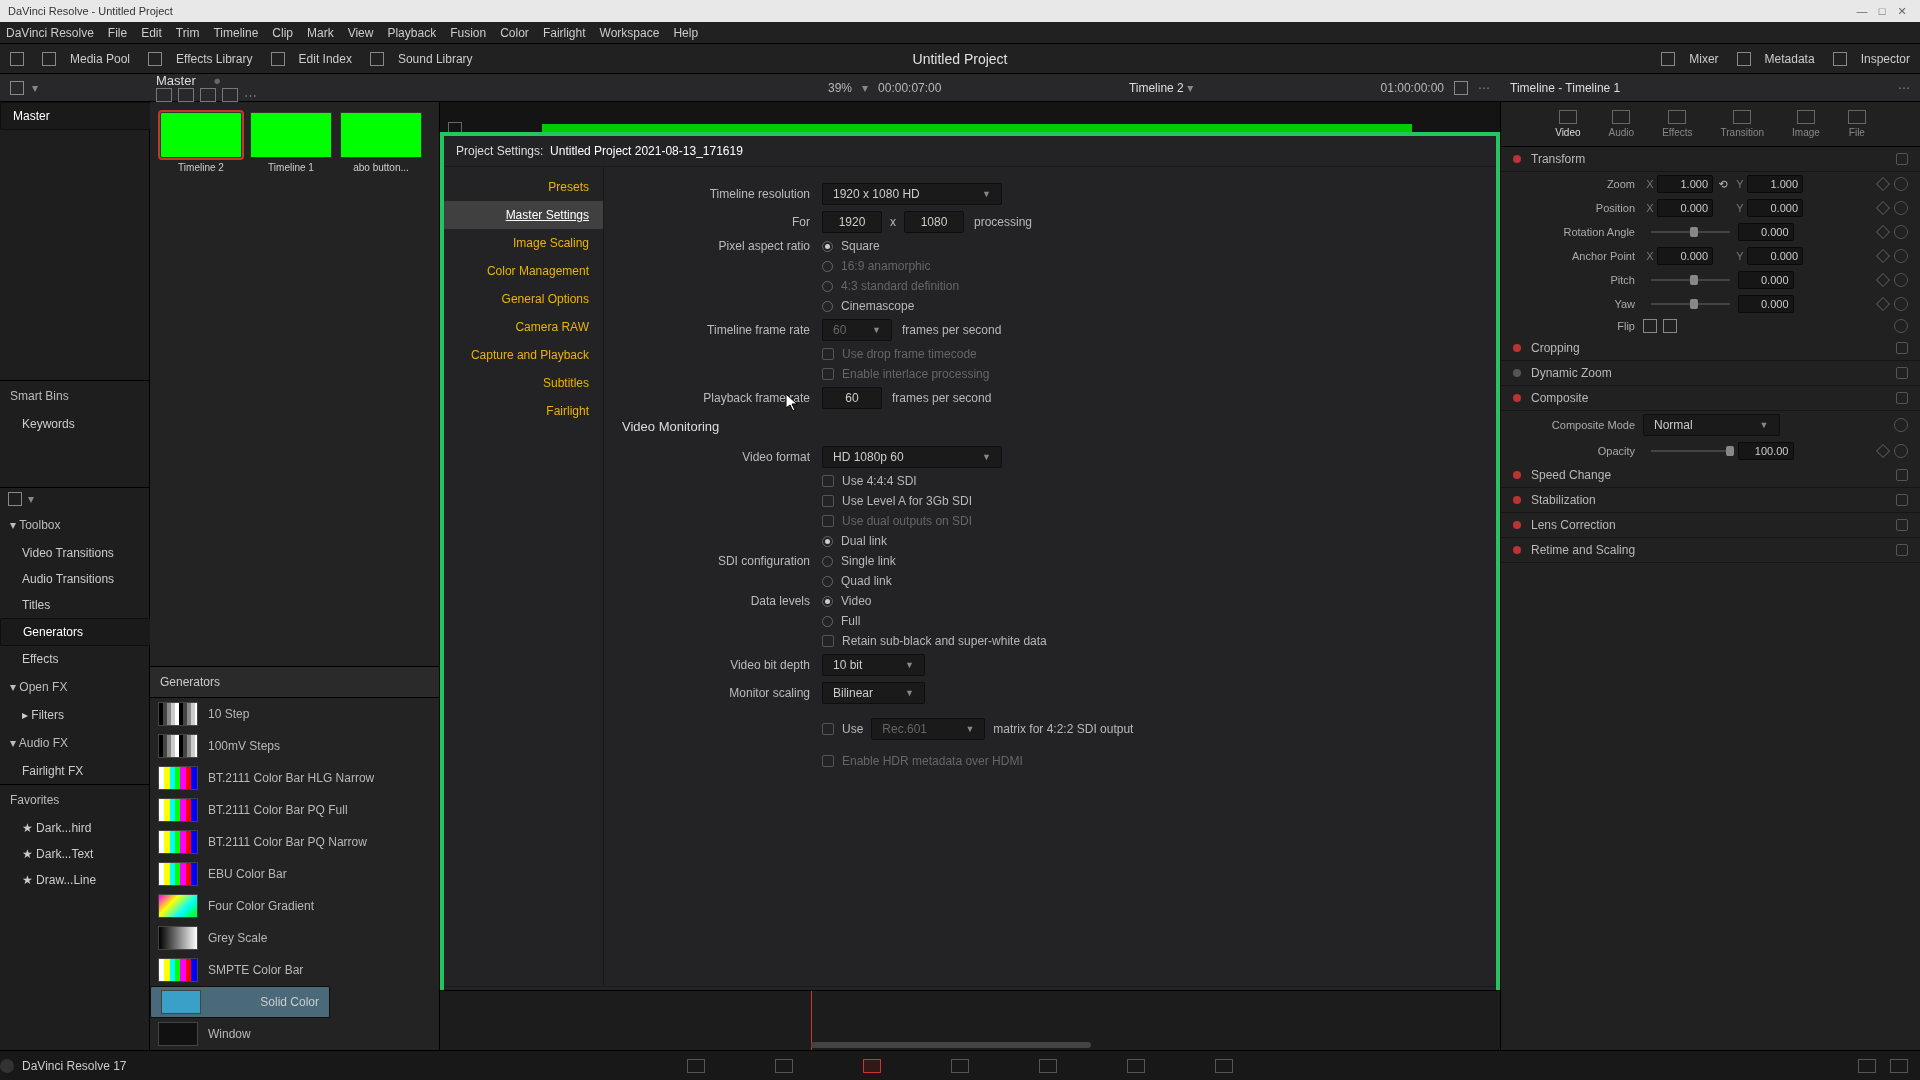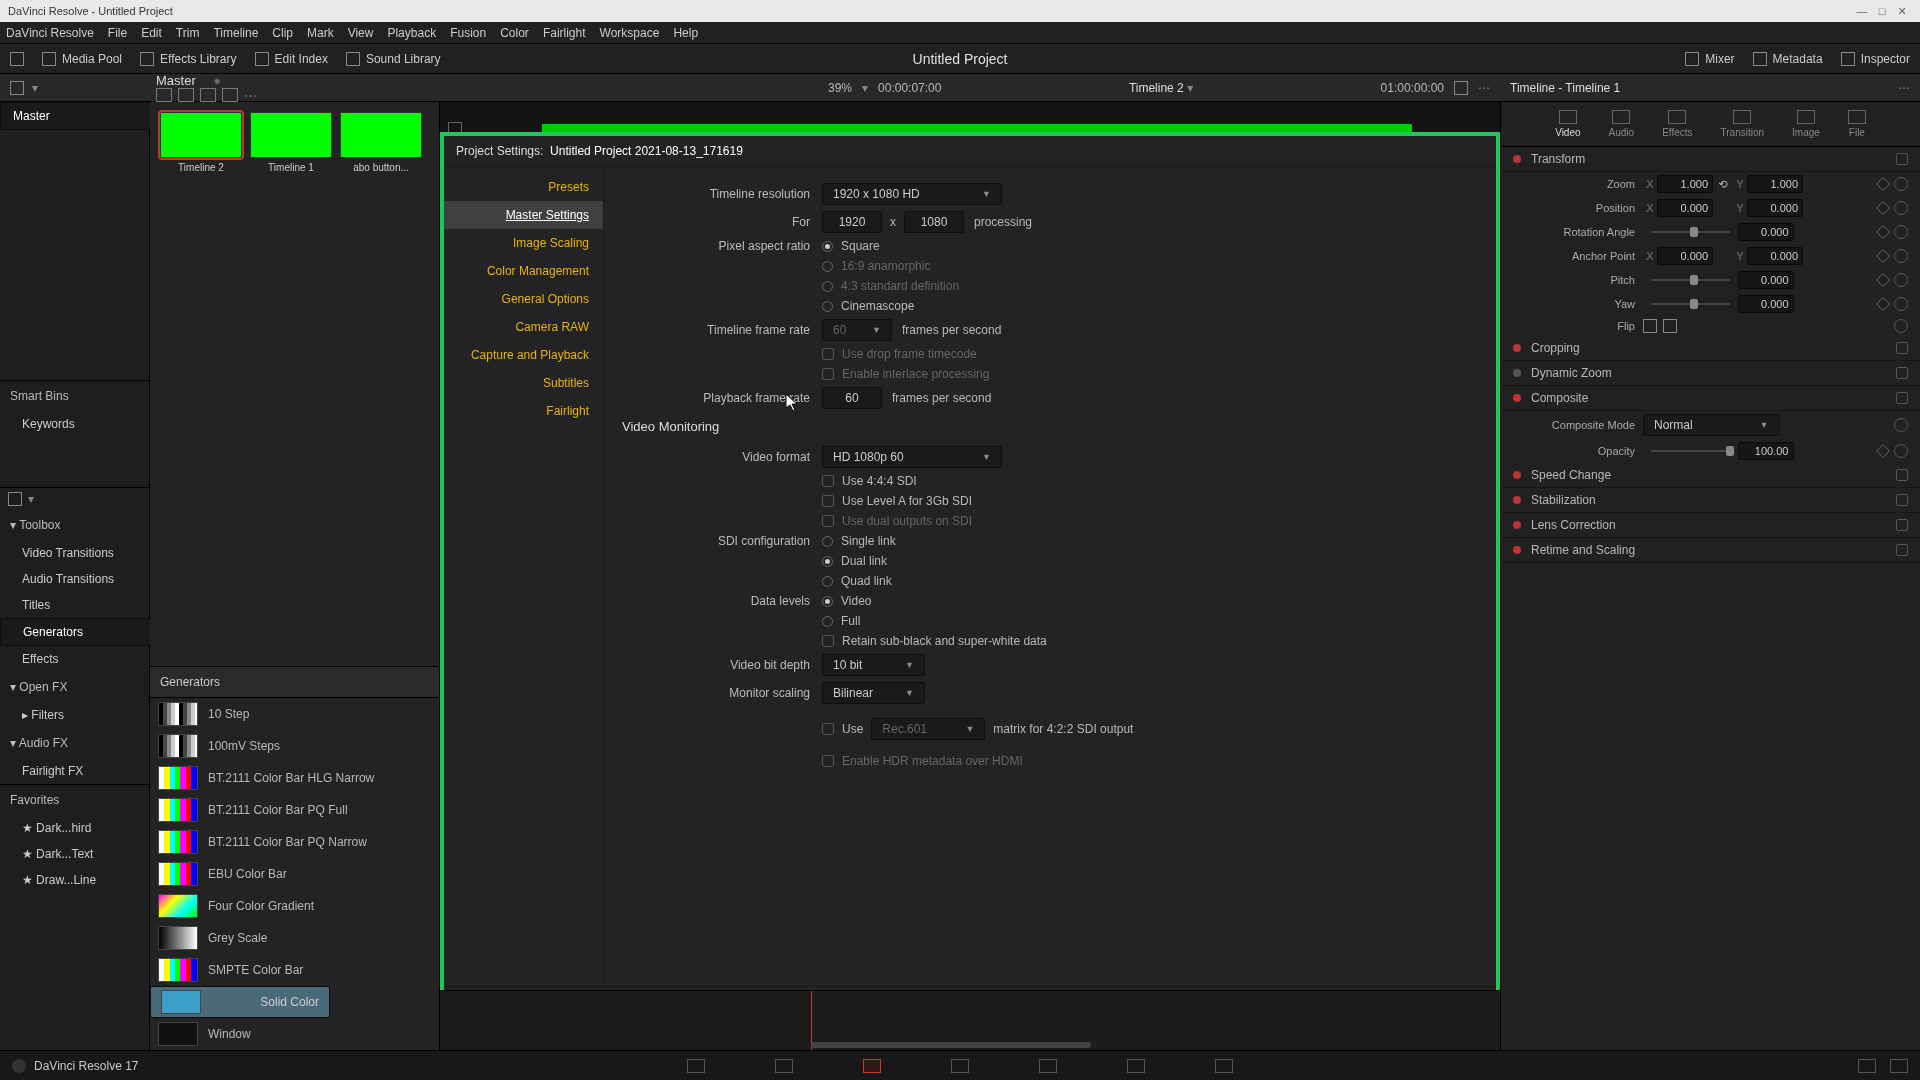--- a/index.html
+++ b/index.html
@@ -9,21 +9,21 @@
 .titlebar { height: 22px; background: #e8e8e8; color: #333; display: flex; align-items: center; padding: 0 8px; font-size: 11px; }
 .titlebar .spacer { flex: 1; }
 .titlebar .winbtn { width: 20px; text-align: center; color: #666; }
 
 
 .menubar { height: 22px; background: #212121; display: flex; align-items: center; padding: 0 6px; gap: 14px; font-size: 12px; color: #ccc; border-bottom: 1px solid #000; }
 .menubar span { cursor: default; }
 
 
 .toolbar { height: 30px; background: #212121; display: flex; align-items: center; padding: 0 10px; gap: 18px; border-bottom: 1px solid #000; color: #ccc; position: relative; }
-.toolbar .tbtn { display: flex; align-items: center; gap: 6px; font-size: 12px; }
+.toolbar .tbtn { display: flex; align-items: center; gap: 14px; font-size: 12px; }
 .toolbar .center-title { position: absolute; left: 50%; transform: translateX(-50%); font-size: 14px; color: #e0e0e0; }
 .toolbar .right { margin-left: auto; display: flex; gap: 18px; }
 .icon-sq { width: 14px; height: 14px; border: 1px solid #888; display: inline-block; }
 
 
 .subbar { height: 28px; background: #28282a; display: flex; align-items: center; border-bottom: 1px solid #000; }
 .subbar .left { width: 150px; padding: 0 10px; display: flex; align-items: center; gap: 8px; }
 .subbar .master { flex: 1; padding-left: 6px; font-size: 13px; color: #ddd; }
 .subbar .mid { flex: 1; display: flex; align-items: center; gap: 10px; padding: 0 10px; }
 .subbar .r { width: 420px; padding: 0 10px; color: #ddd; }
@@ -110,21 +110,21 @@
 .iprop .spacer { flex:1;}
 .iprop .kf { width:10px;height:10px; transform:rotate(45deg); border:1px solid #555; margin:0 6px;}
 .iprop .rst { width:14px;height:14px; border:1px solid #555; border-radius:50%;}
 .slider { flex:1; height:2px; background:#444; margin:0 8px; position:relative;}
 .slider .knob{position:absolute; top:-4px; width:8px;height:10px; background:#888; border-radius:2px;}
 
 
 .pagenav { position:fixed; bottom:0; left:0; right:0; height:30px; background:#181818; border-top:1px solid #000; display:flex; align-items:center; justify-content:center; gap:70px;}
 .pagenav .pic { width:18px; height:14px; border:1px solid #555;}
 .pagenav .pic.active { border-color:#c33; background:#331818;}
-.pagenav .ver { position:absolute; left:12px; display:flex; align-items:center; gap:8px; color:#ccc; font-size:12px;}
+.pagenav .ver { position:absolute; left:0; display:flex; align-items:center; gap:8px; color:#ccc; font-size:12px;}
 .pagenav .rset { position:absolute; right:12px; display:flex; gap:14px;}
 
 
 .tlstrip { height:60px; background:#1c1c1c; border-top:1px solid #000; position:relative;}
 .tlstrip .ph { position:absolute; left:35%; top:0; bottom:0; width:1px; background:#c33;}
 .tlstrip .sc { position:absolute; bottom:2px; left:35%; width:280px; height:6px; background:#444; border-radius:3px;}
 
 .cursor { position:fixed; width:14px; height:20px; pointer-events:none; z-index:9999;}
 </style>
 </head>
@@ -417,28 +417,28 @@
               <div class="flab"></div>
               <span class="chk"></span>
               <span>Use Level A for 3Gb SDI</span>
             </div>
           <div class="frow">
               <div class="flab"></div>
               <span class="chk"></span>
               <span class="dim">Use dual outputs on SDI</span>
             </div>
           <div class="frow">
+              <div class="flab"></div>
+              <span class="rad on"></span>
+              <span>Dual link</span>
+            </div>
+          <div class="frow">
               <div class="flab">SDI configuration</div>
               <span class="rad"></span>
               <span>Single link</span>
-            </div>
-          <div class="frow">
-              <div class="flab"></div>
-              <span class="rad on"></span>
-              <span>Dual link</span>
             </div>
           <div class="frow">
               <div class="flab"></div>
               <span class="rad"></span>
               <span>Quad link</span>
             </div>
           <div class="frow">
               <div class="flab">Data levels</div>
               <span class="rad on"></span>
               <span>Video</span>

